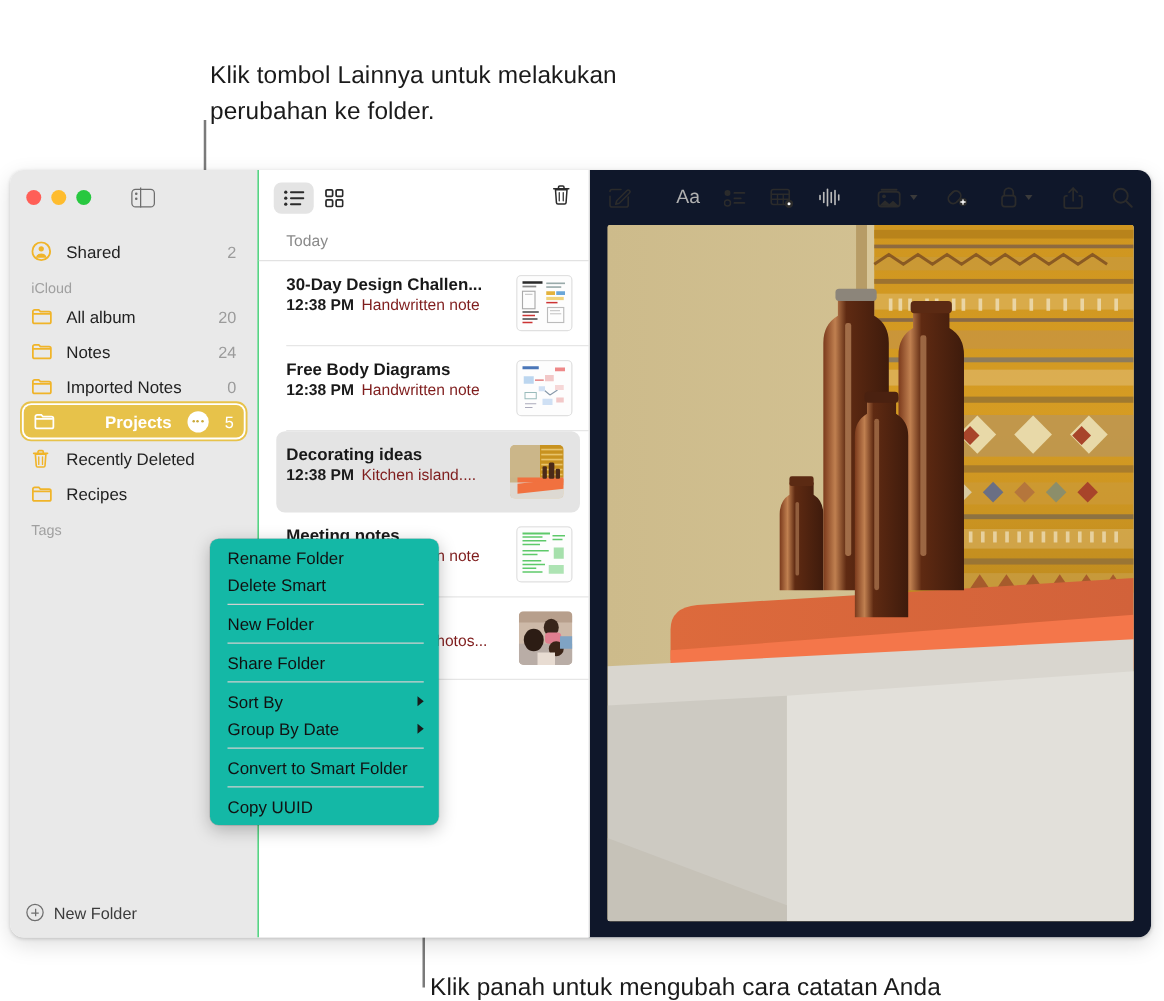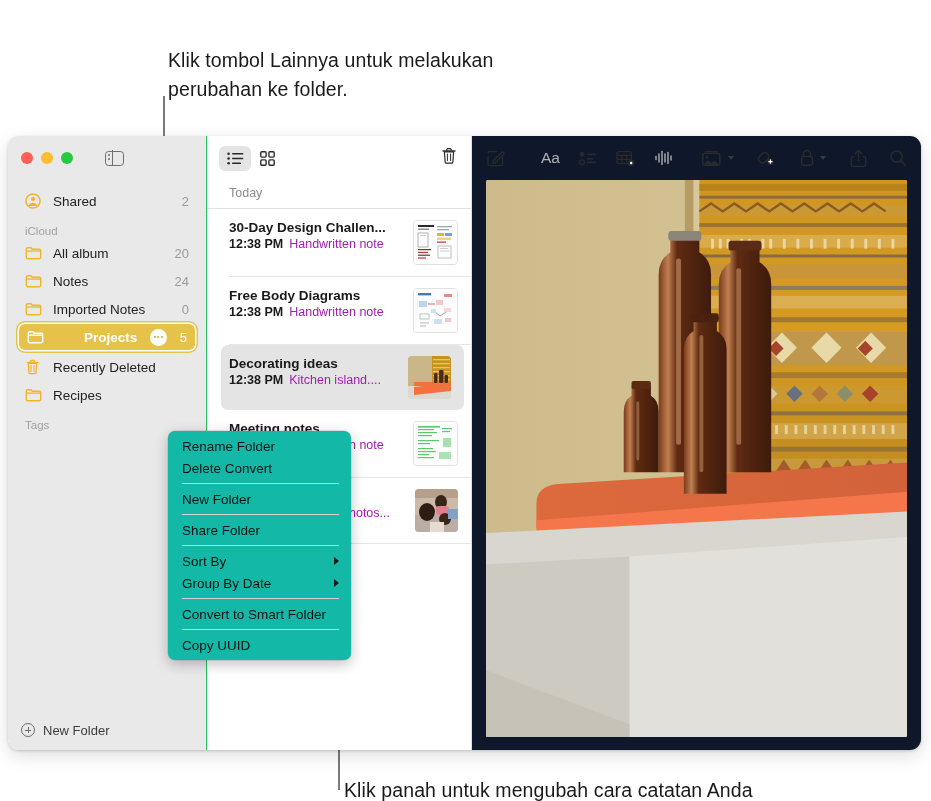--- a/index.html
+++ b/index.html
@@ -170,21 +170,21 @@
     border-bottom: none;
   }
   .note-text { flex: 1 1 auto; min-width: 0; padding-right: 8px; }
   .note-title {
     font-size: 13.5px; font-weight: 700; color: #191919;
     white-space: nowrap; overflow: hidden; text-overflow: ellipsis;
     margin-bottom: 2px;
   }
   .note-sub { font-size: 12.5px; color: #262626; white-space: nowrap; overflow: hidden; text-overflow: ellipsis; }
   .note-sub .tm { font-weight: 600; color: #1a1a1a; }
-  .note-sub .ds { color: #a21caf; margin-left: 6px; }
+  .note-sub .ds { color: #7f1d1d; margin-left: 6px; }
   .thumb {
     width: 43px; height: 43px; flex: 0 0 43px;
     border-radius: 4px; overflow: hidden;
     border: 1px solid #e0e0e0; background: #fff;
     position: relative;
   }
   .thumb.nobd { border: none; }
 
   
   .detail {
@@ -807,21 +807,21 @@
           </svg>
         </div>
       </div>
     </div>
 
     <div class="ctxmenu">
       <div class="mi">
         <span>Rename Folder</span>
       </div>
       <div class="mi">
-        <span>Delete Convert</span>
+        <span>Delete Smart</span>
       </div>
       <div class="msep"></div>
       <div class="mi">
         <span>New Folder</span>
       </div>
       <div class="msep"></div>
       <div class="mi">
         <span>Share Folder</span>
       </div>
       <div class="msep"></div>

